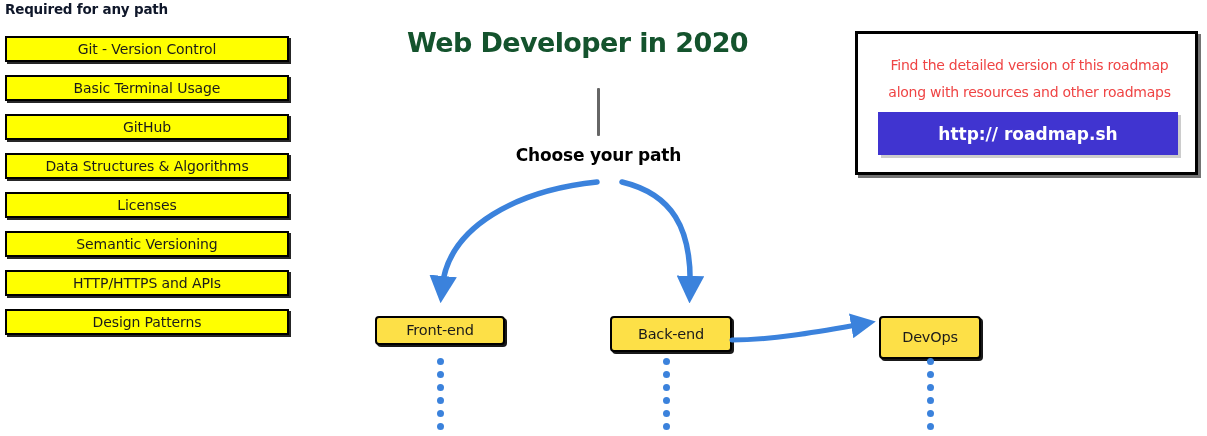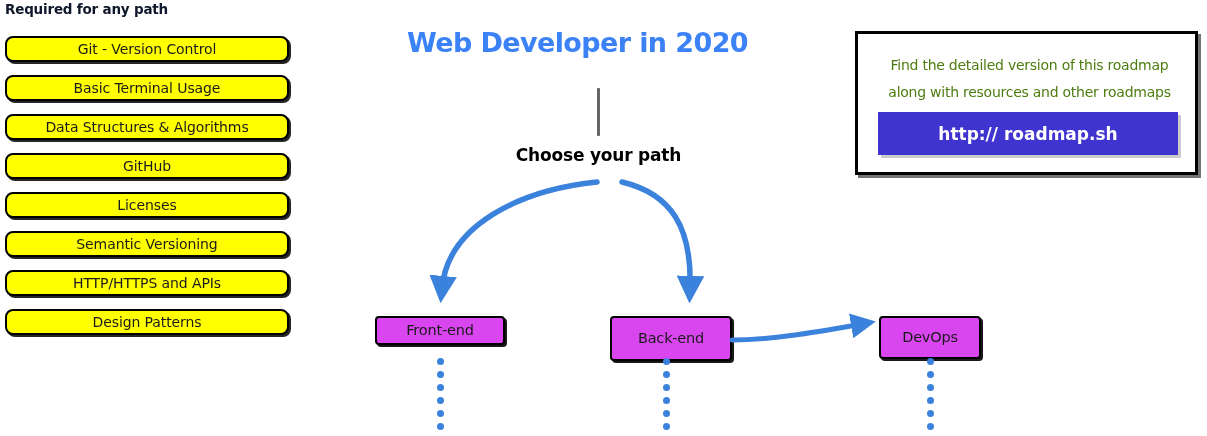--- a/index.html
+++ b/index.html
@@ -41,21 +41,21 @@
     width: 284px;
   }
   .req-item {
     position: relative;
     box-sizing: border-box;
     width: 284px;
     height: 26px;
     margin-bottom: 13px;
     background: #FFFF00;
     border: 2.5px solid #000000;
-    border-radius: 8px;
+    border-radius: 0;
     display: flex;
     align-items: center;
     justify-content: center;
     box-shadow: 2px 2px 0 0 rgba(0,0,0,0.85);
   }
   .req-item-label {
     font-size: 14px;
     color: #1b1b1b;
     letter-spacing: -0.1px;
     white-space: nowrap;
@@ -71,21 +71,21 @@
     height: 436px;
   }
   #roadmap-title {
     position: absolute;
     left: 0px;
     top: 27px;
     width: 555px;
     text-align: center;
     font-size: 27px;
     font-weight: bold;
-    color: #3b82f6;
+    color: #14532d;
     letter-spacing: -0.6px;
     white-space: nowrap;
   }
   #title-stem {
     position: absolute;
     left: 297px;
     top: 88px;
     width: 3px;
     height: 48px;
     background: #666666;
@@ -110,40 +110,40 @@
     left: 100px;
     top: 170px;
     width: 320px;
     height: 150px;
   }
 
   
   .path-box {
     position: absolute;
     box-sizing: border-box;
-    background: #d946ef;
+    background: #fde047;
     border: 2.5px solid #000000;
     border-radius: 4px;
     display: flex;
     align-items: center;
     justify-content: center;
     box-shadow: 2px 2px 0 0 rgba(0,0,0,0.9);
   }
   .path-box-label {
     font-size: 14.5px;
     color: #1b1b1b;
     letter-spacing: -0.2px;
     white-space: nowrap;
     line-height: 1;
   }
   #path-box-frontend {
     left: 375px; top: 316px; width: 130px; height: 29px;
   }
   #path-box-backend {
-    left: 610px; top: 316px; width: 122px; height: 45px;
+    left: 610px; top: 316px; width: 122px; height: 36px;
   }
   #path-box-devops {
     left: 879px; top: 316px; width: 102px; height: 43px;
   }
 
   
   .dot-trail {
     position: absolute;
     width: 7px;
   }
@@ -178,21 +178,21 @@
     background: #ffffff;
     border: 3px solid #000000;
     box-shadow: 3px 3px 0 0 rgba(0,0,0,0.55);
   }
   .info-line {
     position: absolute;
     left: 0px;
     width: 343px;
     text-align: center;
     font-size: 14px;
-    color: #4d7c0f;
+    color: #ef4444;
     letter-spacing: -0.25px;
     white-space: nowrap;
   }
   #info-line-1 { top: 23px; }
   #info-line-2 { top: 50px; }
   #info-cta-button {
     position: absolute;
     left: 20px;
     top: 78px;
     width: 300px;
@@ -219,24 +219,24 @@
 
   <div id="required-list">
 
   <div class="req-item">
         <span class="req-item-label">Git - Version Control</span>
       </div>
       <div class="req-item">
         <span class="req-item-label">Basic Terminal Usage</span>
       </div>
       <div class="req-item">
+        <span class="req-item-label">GitHub</span>
+      </div>
+      <div class="req-item">
         <span class="req-item-label">Data Structures &amp; Algorithms</span>
-      </div>
-      <div class="req-item">
-        <span class="req-item-label">GitHub</span>
       </div>
       <div class="req-item">
         <span class="req-item-label">Licenses</span>
       </div>
       <div class="req-item">
         <span class="req-item-label">Semantic Versioning</span>
       </div>
       <div class="req-item">
         <span class="req-item-label">HTTP/HTTPS and APIs</span>
       </div>

